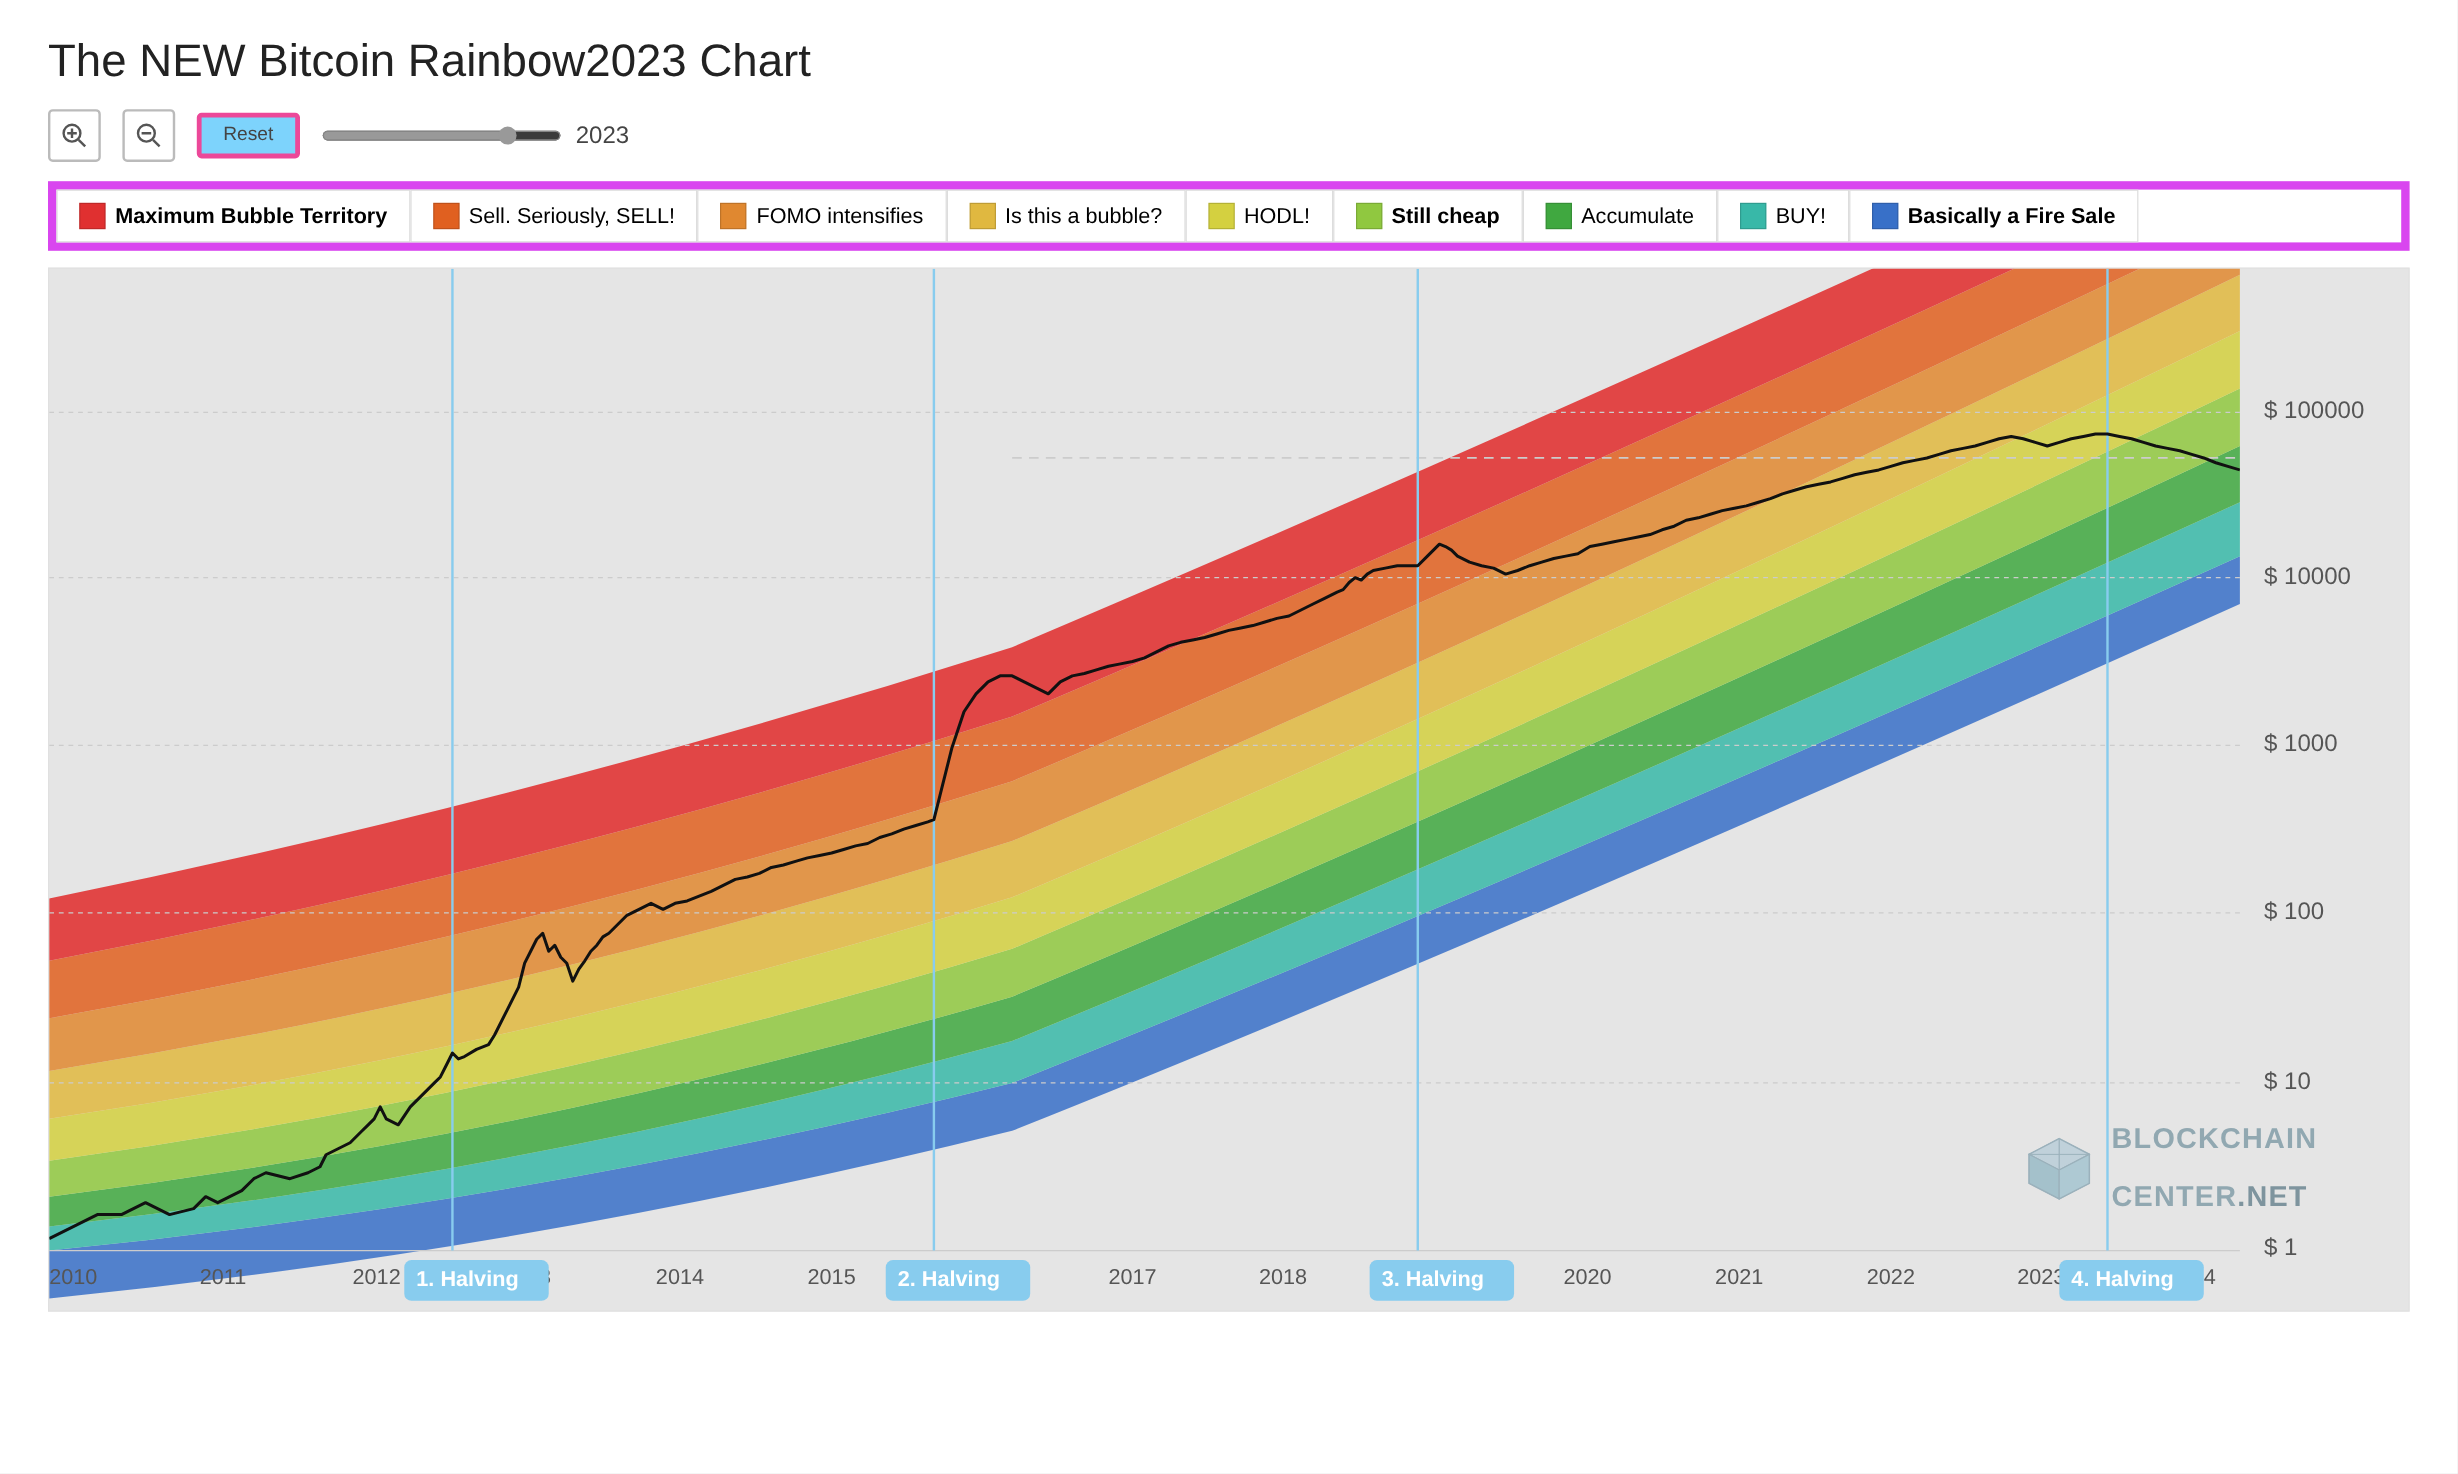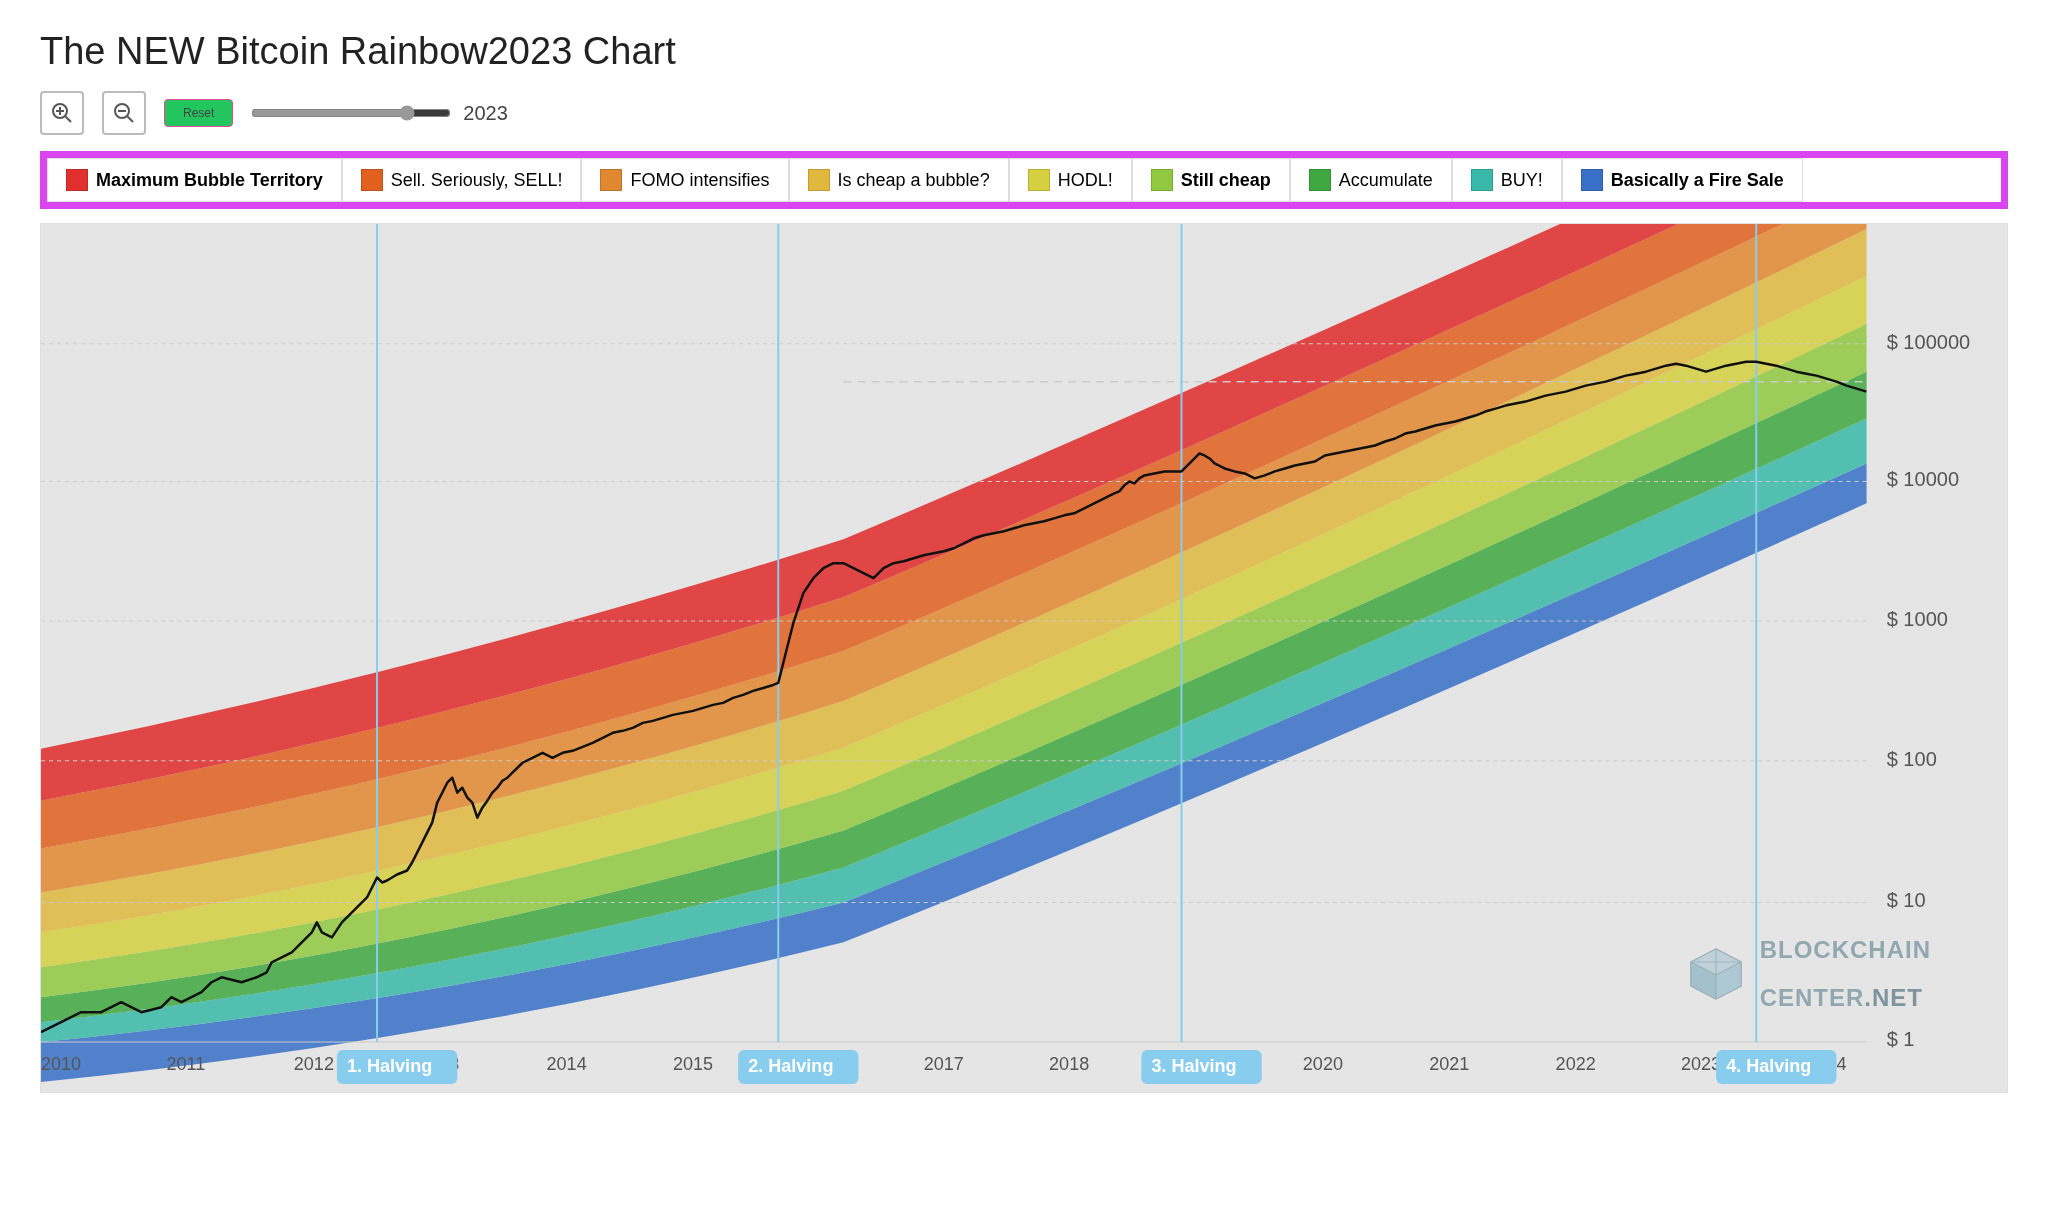--- a/index.html
+++ b/index.html
@@ -35,25 +35,25 @@
       background: #fff;
       border-radius: 4px;
       font-size: 22px;
       cursor: pointer;
       display: flex;
       align-items: center;
       justify-content: center;
       color: #444;
     }
     .reset-btn {
-      border: 1px solid #ec4899;
-      background: #22c55e;
+      border: 4px solid #ec4899;
+      background: #7dd3fc;
       border-radius: 4px;
       padding: 6px 18px;
-      font-size: 12px;
+      font-size: 16px;
       cursor: pointer;
       color: #444;
     }
     .slider-container {
       display: flex;
       align-items: center;
       gap: 12px;
     }
     .slider {
       width: 200px;
@@ -147,21 +147,21 @@
       <div class="legend-item">
       <div class="legend-color" style="background:#e06020;"></div>
       <span style="font-weight:normal">Sell. Seriously, SELL!</span>
     </div>
       <div class="legend-item">
       <div class="legend-color" style="background:#e08830;"></div>
       <span style="font-weight:normal">FOMO intensifies</span>
     </div>
       <div class="legend-item">
       <div class="legend-color" style="background:#e0b840;"></div>
-      <span style="font-weight:normal">Is cheap a bubble?</span>
+      <span style="font-weight:normal">Is this a bubble?</span>
     </div>
       <div class="legend-item">
       <div class="legend-color" style="background:#d4d040;"></div>
       <span style="font-weight:normal">HODL!</span>
     </div>
       <div class="legend-item">
       <div class="legend-color" style="background:#90c840;"></div>
       <span style="font-weight:bold">Still cheap</span>
     </div>
       <div class="legend-item">

